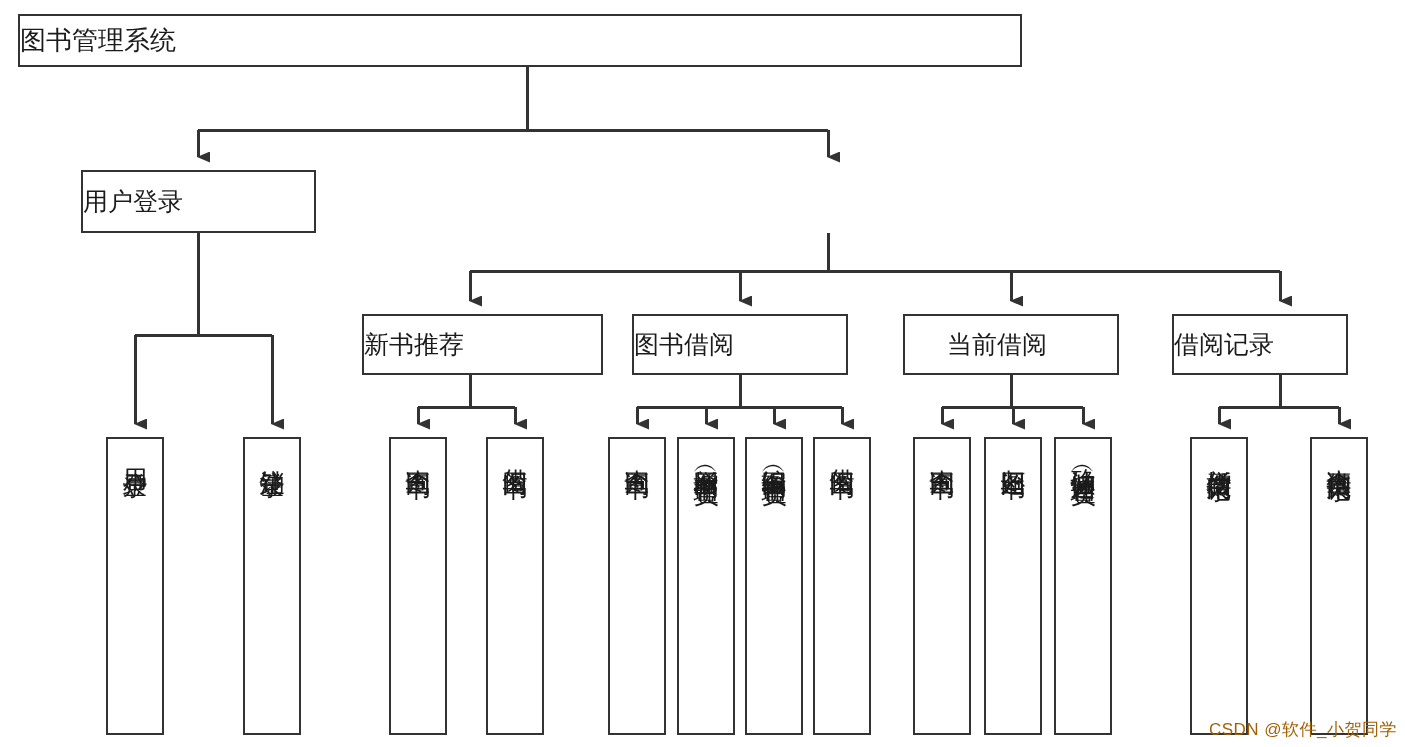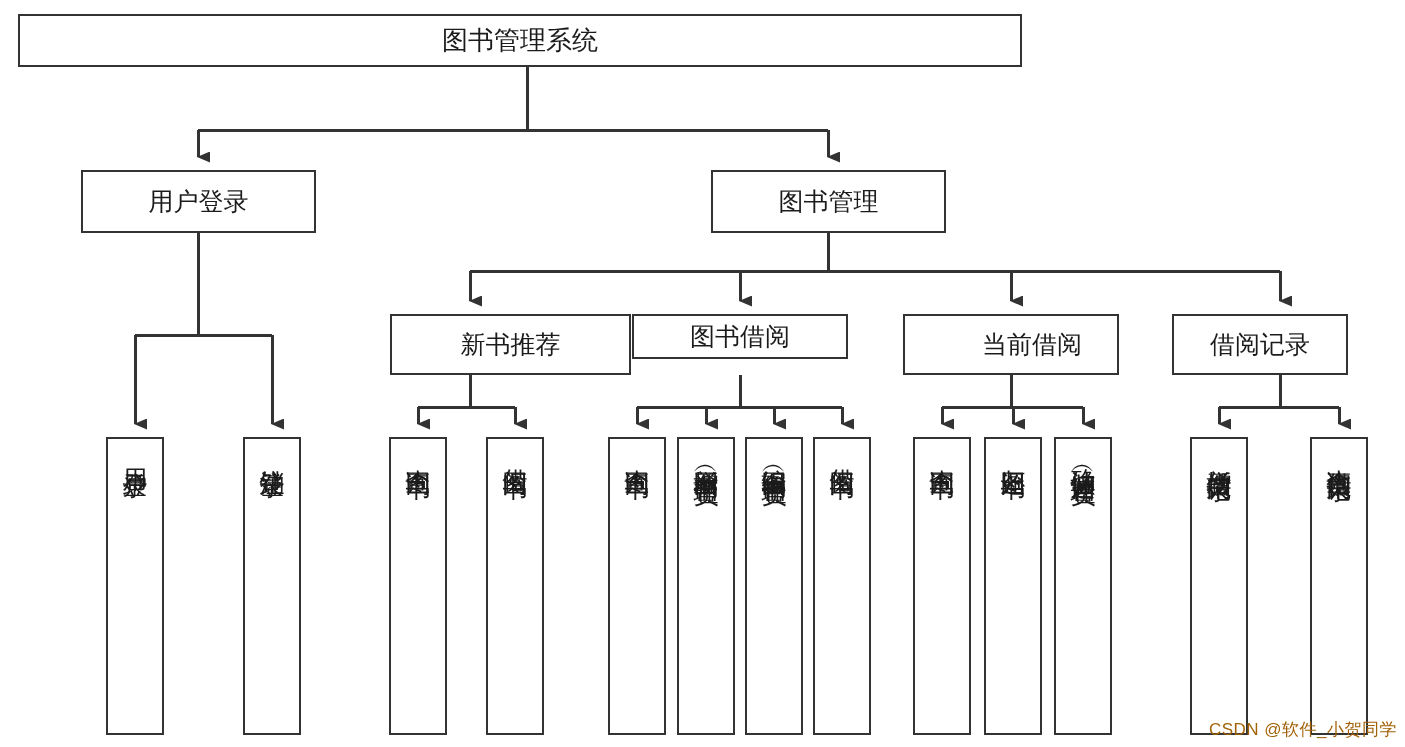--- a/index.html
+++ b/index.html
@@ -25,21 +25,20 @@
     height: 747px;
     pointer-events: none;
   }
   .node {
     position: absolute;
     box-sizing: border-box;
     background: #ffffff;
     border: 2.5px solid #333333;
     display: flex;
     align-items: center;
-    justify-content: center;
     color: #1b1b1b;
     z-index: 2;
   }
   .node-label {
     display: block;
     text-align: center;
     line-height: 1.08;
     white-space: nowrap;
   }
   .node.horizontal .node-label {
@@ -127,28 +126,25 @@
     </g>
   </svg>
 
   <div class="node root horizontal" style="left:18px; top:14px; width:1004px; height:53px;">
     <span class="node-label">图书管理系统</span>
   </div>
 
   <div class="node horizontal" style="left:81px; top:170px; width:235px; height:63px;">
     <span class="node-label">用户登录</span>
   </div>
-  <div class="node horizontal" style="left:711px; top:170px; width:235px; height:63px;">
-    <span class="node-label">图书管理</span>
-  </div>
 
-  <div class="node horizontal" style="left:362px; top:314px; width:241px; height:61px;margin-left:28px;">
+  <div class="node horizontal" style="left:362px; top:314px; width:241px; height:61px;">
     <span class="node-label">新书推荐</span>
   </div>
-  <div class="node horizontal" style="left:632px; top:314px; width:216px; height:45px;">
+  <div class="node horizontal" style="left:632px; top:314px; width:216px; height:61px;">
     <span class="node-label">图书借阅</span>
   </div>
   <div class="node horizontal" style="left:903px; top:314px; width:216px; height:61px;padding-left:42px;">
     <span class="node-label">当前借阅</span>
   </div>
   <div class="node horizontal" style="left:1172px; top:314px; width:176px; height:61px;">
     <span class="node-label">借阅记录</span>
   </div>
 
   <div class="node vertical" style="left:106px; top:437px; width:58px; height:298px;">

